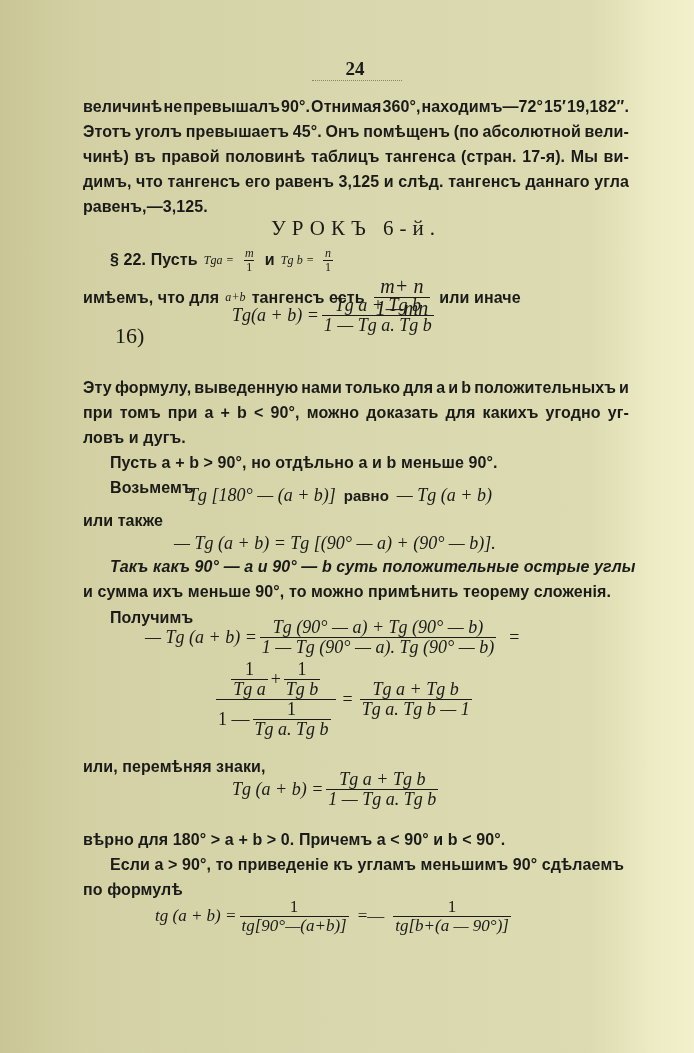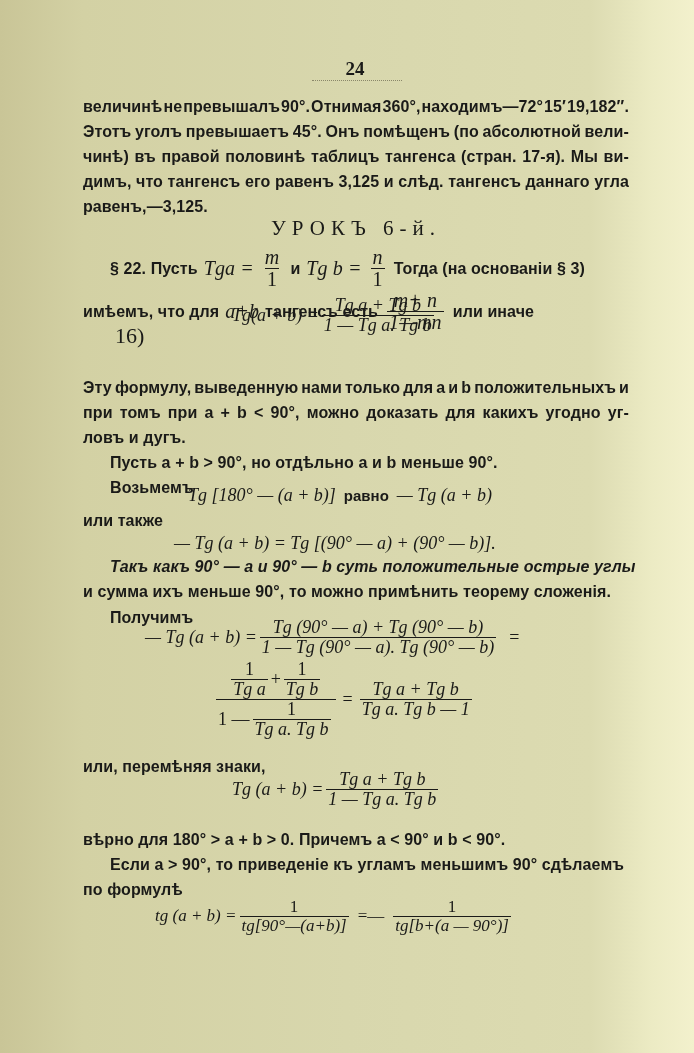--- a/index.html
+++ b/index.html
@@ -8,21 +8,21 @@
     background: linear-gradient(90deg, #c9c597 0%, #d3d1a4 12%, #d8d7ad 50%, #dcdbb1 85%, #ecebc4 94%, #f3f1cd 100%);
     font-family: "Liberation Serif", "DejaVu Serif", serif;
     color: #1a1a18;
   }
   .page { position: absolute; left: 0; top: 0; width: 563px; height: 1053px; }
   .pnum { position: absolute; top: 58px; left: 0; width: 710px; text-align: center; font-size: 19px; font-weight: bold; }
   .rule { position: absolute; top: 80px; left: 312px; width: 90px; border-top: 1px dotted #8a876a; }
   .line { position: absolute; left: 83px; width: 546px; font-size: 16px; font-weight: bold; white-space: nowrap; letter-spacing: 0.1px; font-family: "Liberation Sans Narrow", "Liberation Sans", "DejaVu Sans", sans-serif; transform-origin: left top; }
   .just { display: flex; justify-content: space-between; }
   .indent { left: 110px; width: 519px; }
-  .m { font-family: "Liberation Serif", serif; font-style: italic; font-weight: normal; font-size: 20px; }
+  .m { font-family: "Liberation Serif", serif; font-style: italic; font-weight: normal; font-size: 12px; }
   .heading { position: absolute; top: 216px; left: 0; width: 712px; text-align: center; font-size: 21px; letter-spacing: 6px; font-family: "Liberation Serif", serif; }
   .frac { display: inline-flex; flex-direction: column; align-items: center; vertical-align: middle; line-height: 1.05; margin: 0 3px; }
   .frac .num { padding: 0 2px; }
   .frac .den { border-top: 1px solid #1a1a18; padding: 0 2px; }
   .eq { position: absolute; font-family: "Liberation Serif", serif; font-size: 18px; font-style: italic; white-space: nowrap; display: flex; align-items: center; }
   .up { font-style: normal; }
   .eqno { position: absolute; left: 115px; top: 323px; font-size: 22px; font-family: "Liberation Serif", serif; }
 </style>
 </head>
 <body>
@@ -88,24 +88,23 @@
     <span class="frac m">
       <span class="num">m</span>
       <span class="den up">1</span>
     </span>
     <span>и</span>
     <span class="m">Tg b =</span>
     <span class="frac m">
       <span class="num">n</span>
       <span class="den up">1</span>
     </span>
-    <span>Тогда (на основанiи § 3)</span>
-  </div>
-
-  <div class="line" style="top:290px; display:flex; align-items:center; gap:6px;">
+  </div>
+
+  <div class="line" style="top:276px; display:flex; align-items:center; gap:6px;">
     <span>имѣемъ, что для</span>
     <span class="m">a+b</span>
     <span>тангенсъ есть</span>
     <span class="frac m" style="font-size:20px">
       <span class="num">m+ n</span>
       <span class="den">1—mn</span>
     </span>
     <span>или иначе</span>
   </div>
 

